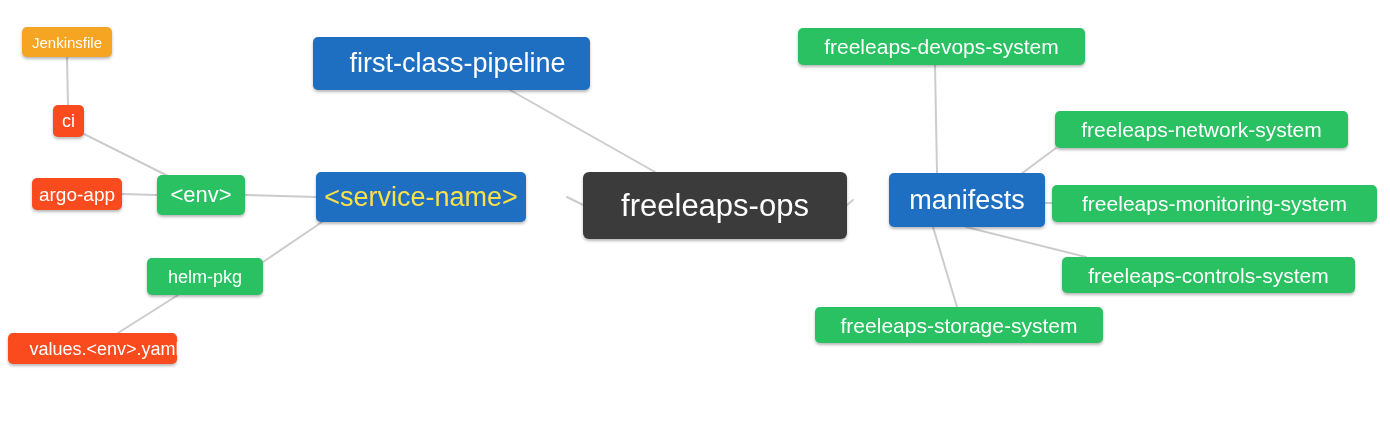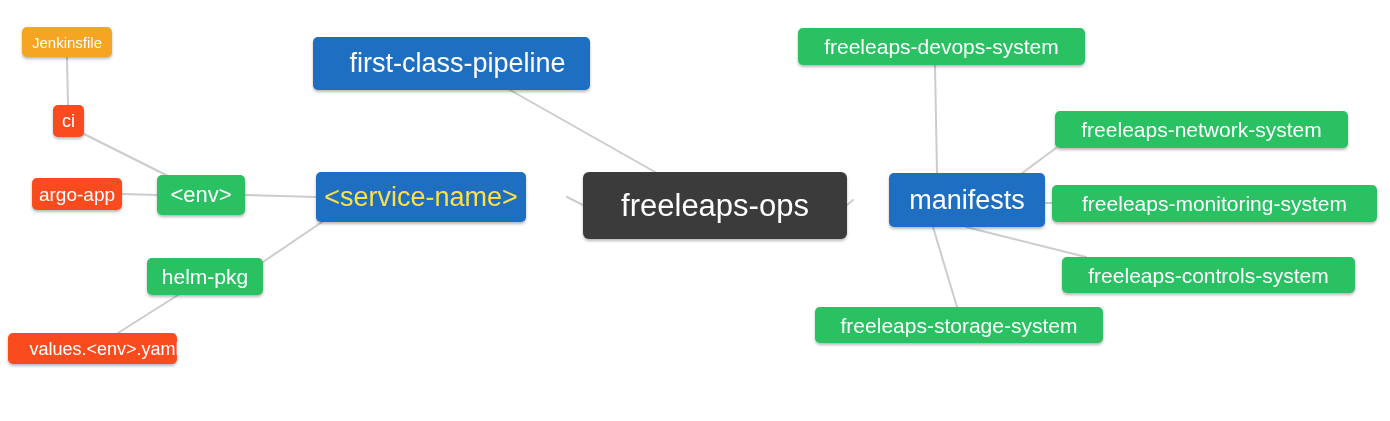--- a/index.html
+++ b/index.html
@@ -75,21 +75,21 @@
       </div>
       <div class="node" style="left: 316px; top: 172px; width: 210px; height: 50px; font-size: 27px; background: rgb(30, 111, 194); color: #fde047;">
         <span class="node__label">&lt;service-name&gt;</span>
       </div>
       <div class="node" style="left: 853px; top: 173px; width: 156px; height: 54px; font-size: 27px; background: rgb(30, 111, 194); color: rgb(255, 255, 255); margin-left: 36px;">
         <span class="node__label">manifests</span>
       </div>
       <div class="node" style="left: 157px; top: 175px; width: 88px; height: 40px; font-size: 22px; background: rgb(41, 193, 98); color: rgb(255, 255, 255);">
         <span class="node__label">&lt;env&gt;</span>
       </div>
-      <div class="node" style="left: 147px; top: 258px; width: 116px; height: 37px; font-size: 21px; background: rgb(41, 193, 98); color: rgb(255, 255, 255);">
+      <div class="node" style="left: 147px; top: 258px; width: 116px; height: 37px; font-size: 18px; background: rgb(41, 193, 98); color: rgb(255, 255, 255);">
         <span class="node__label">helm-pkg</span>
       </div>
       <div class="node" style="left: 53px; top: 105px; width: 31px; height: 32px; font-size: 18px; background: rgb(249, 75, 29); color: rgb(255, 255, 255);">
         <span class="node__label">ci</span>
       </div>
       <div class="node" style="left: 32px; top: 178px; width: 90px; height: 32px; font-size: 19px; background: rgb(249, 75, 29); color: rgb(255, 255, 255);">
         <span class="node__label">argo-app</span>
       </div>
       <div class="node" style="left: 22px; top: 27px; width: 90px; height: 30px; font-size: 15px; background: rgb(246, 165, 34); color: rgb(255, 255, 255); text-align: center;">
         <span class="node__label">Jenkinsfile</span>

